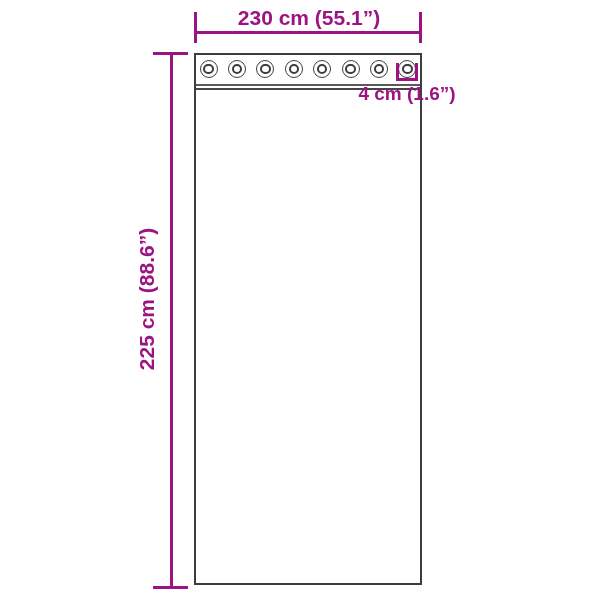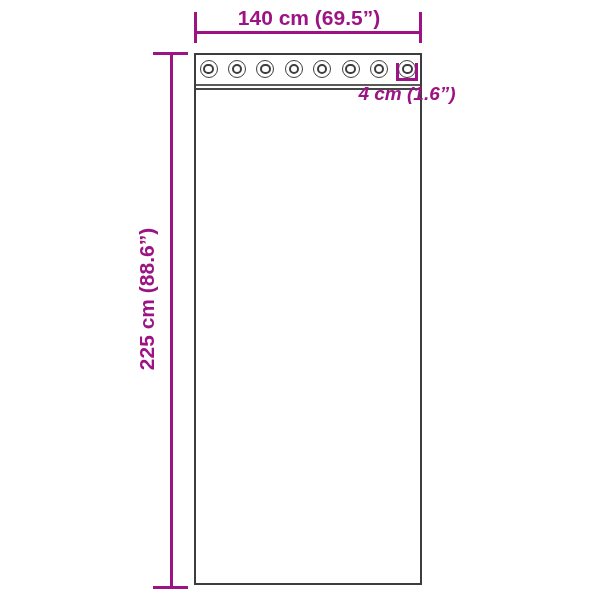--- a/index.html
+++ b/index.html
@@ -103,21 +103,20 @@
   .height-label {
     left: 67px; top: 288px;
     width: 160px; height: 22px;
     font-size: 21px;
     transform: rotate(-90deg);
   }
   .grommet-label {
     left: 326px; top: 84px;
     width: 162px;
     font-size: 19px;
-    font-style: italic;
   }
 </style>
 </head>
 <body>
 
 <div class="canvas">
 
   <div class="curtain"></div>
   <div class="band-line-1"></div>
   <div class="band-line-2"></div>
@@ -142,21 +141,21 @@
         <div class="grommet-inner"></div>
       </div>
       <div class="grommet">
         <div class="grommet-inner"></div>
       </div>
       <div class="grommet">
         <div class="grommet-inner"></div>
       </div>
     </div>
 
-  <div class="dim-label width-label">140 cm (69.5”)</div>
+  <div class="dim-label width-label">230 cm (55.1”)</div>
   <div class="dim width-line"></div>
   <div class="dim width-tick-l"></div>
   <div class="dim width-tick-r"></div>
 
   <div class="dim-label height-label">225 cm (88.6”)</div>
   <div class="dim height-line"></div>
   <div class="dim height-tick-t"></div>
   <div class="dim height-tick-b"></div>
 
   <div class="grommet-bracket"></div>

